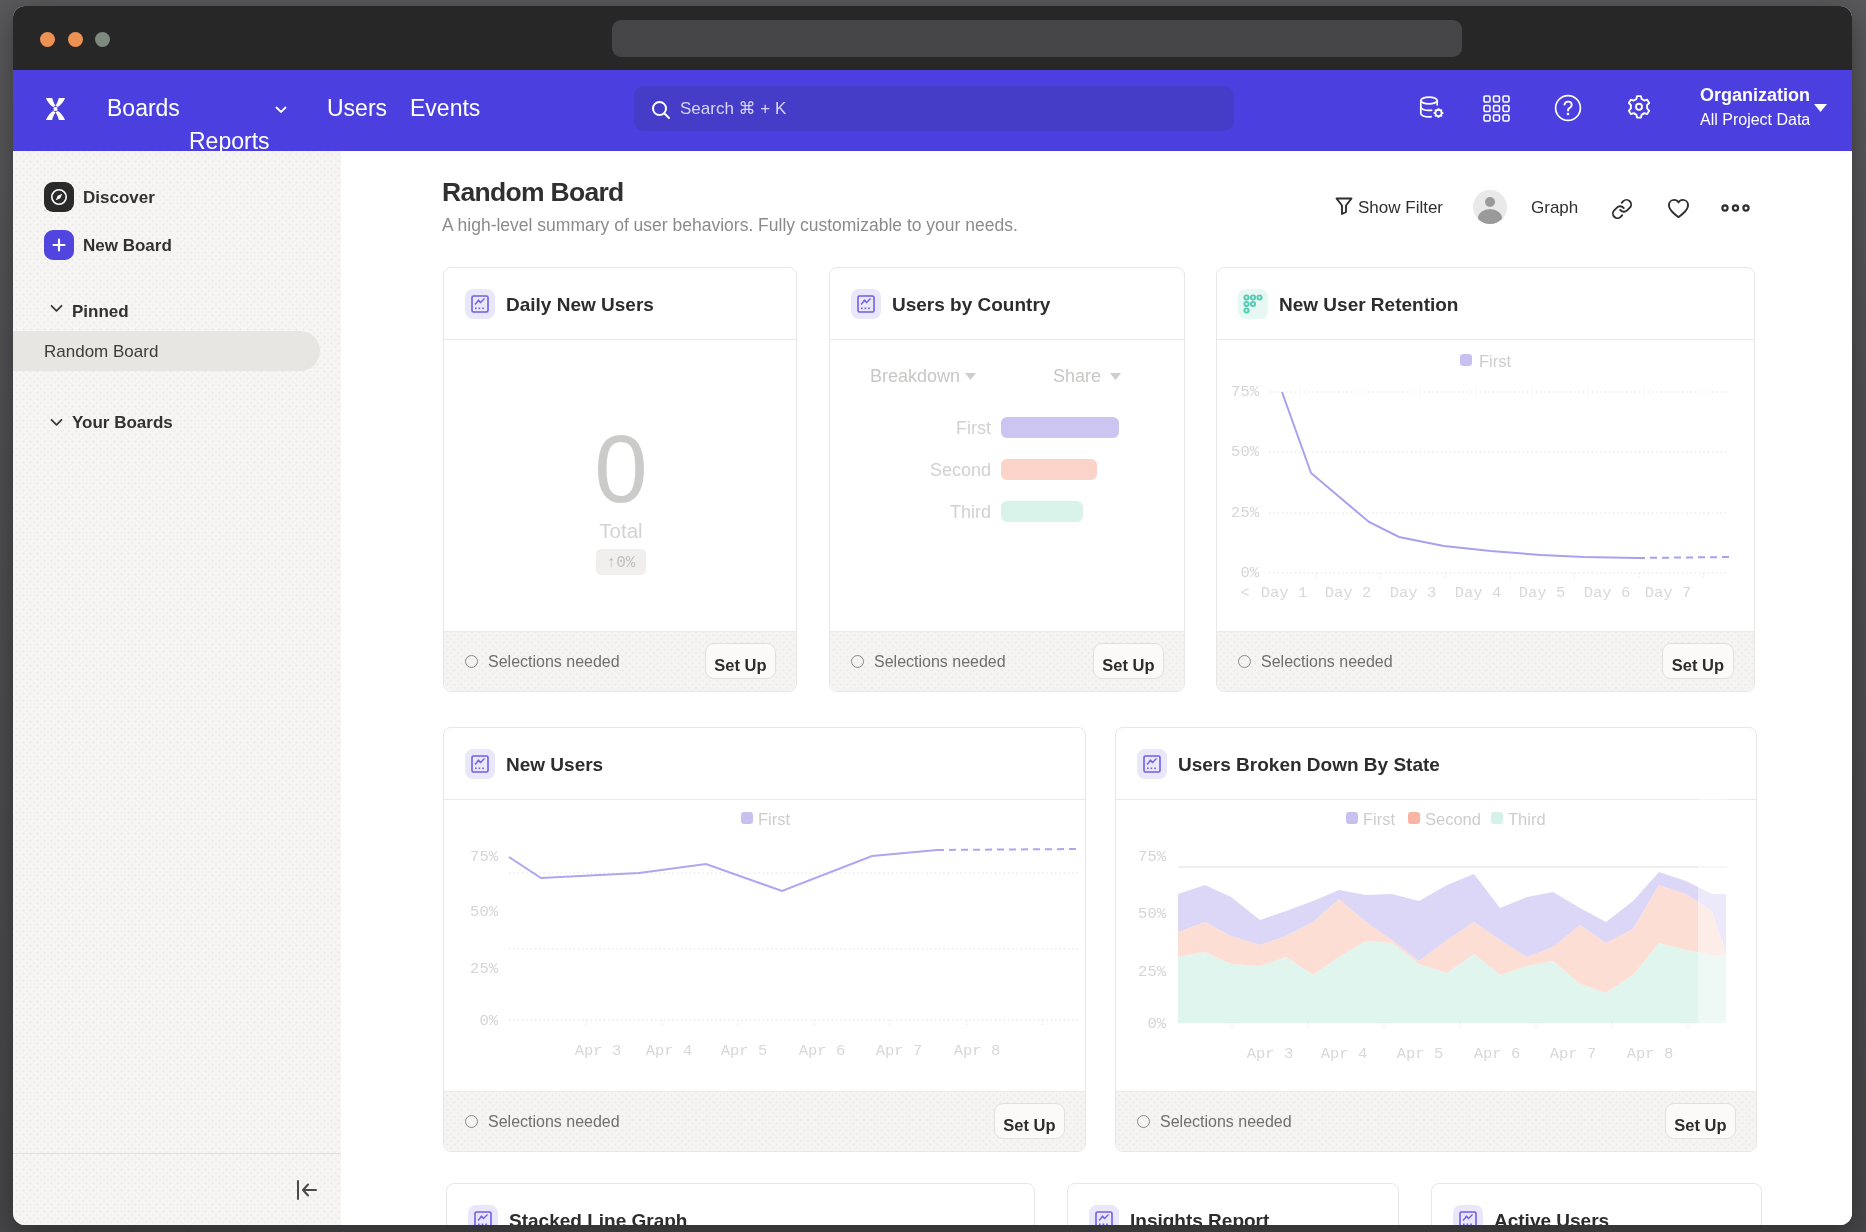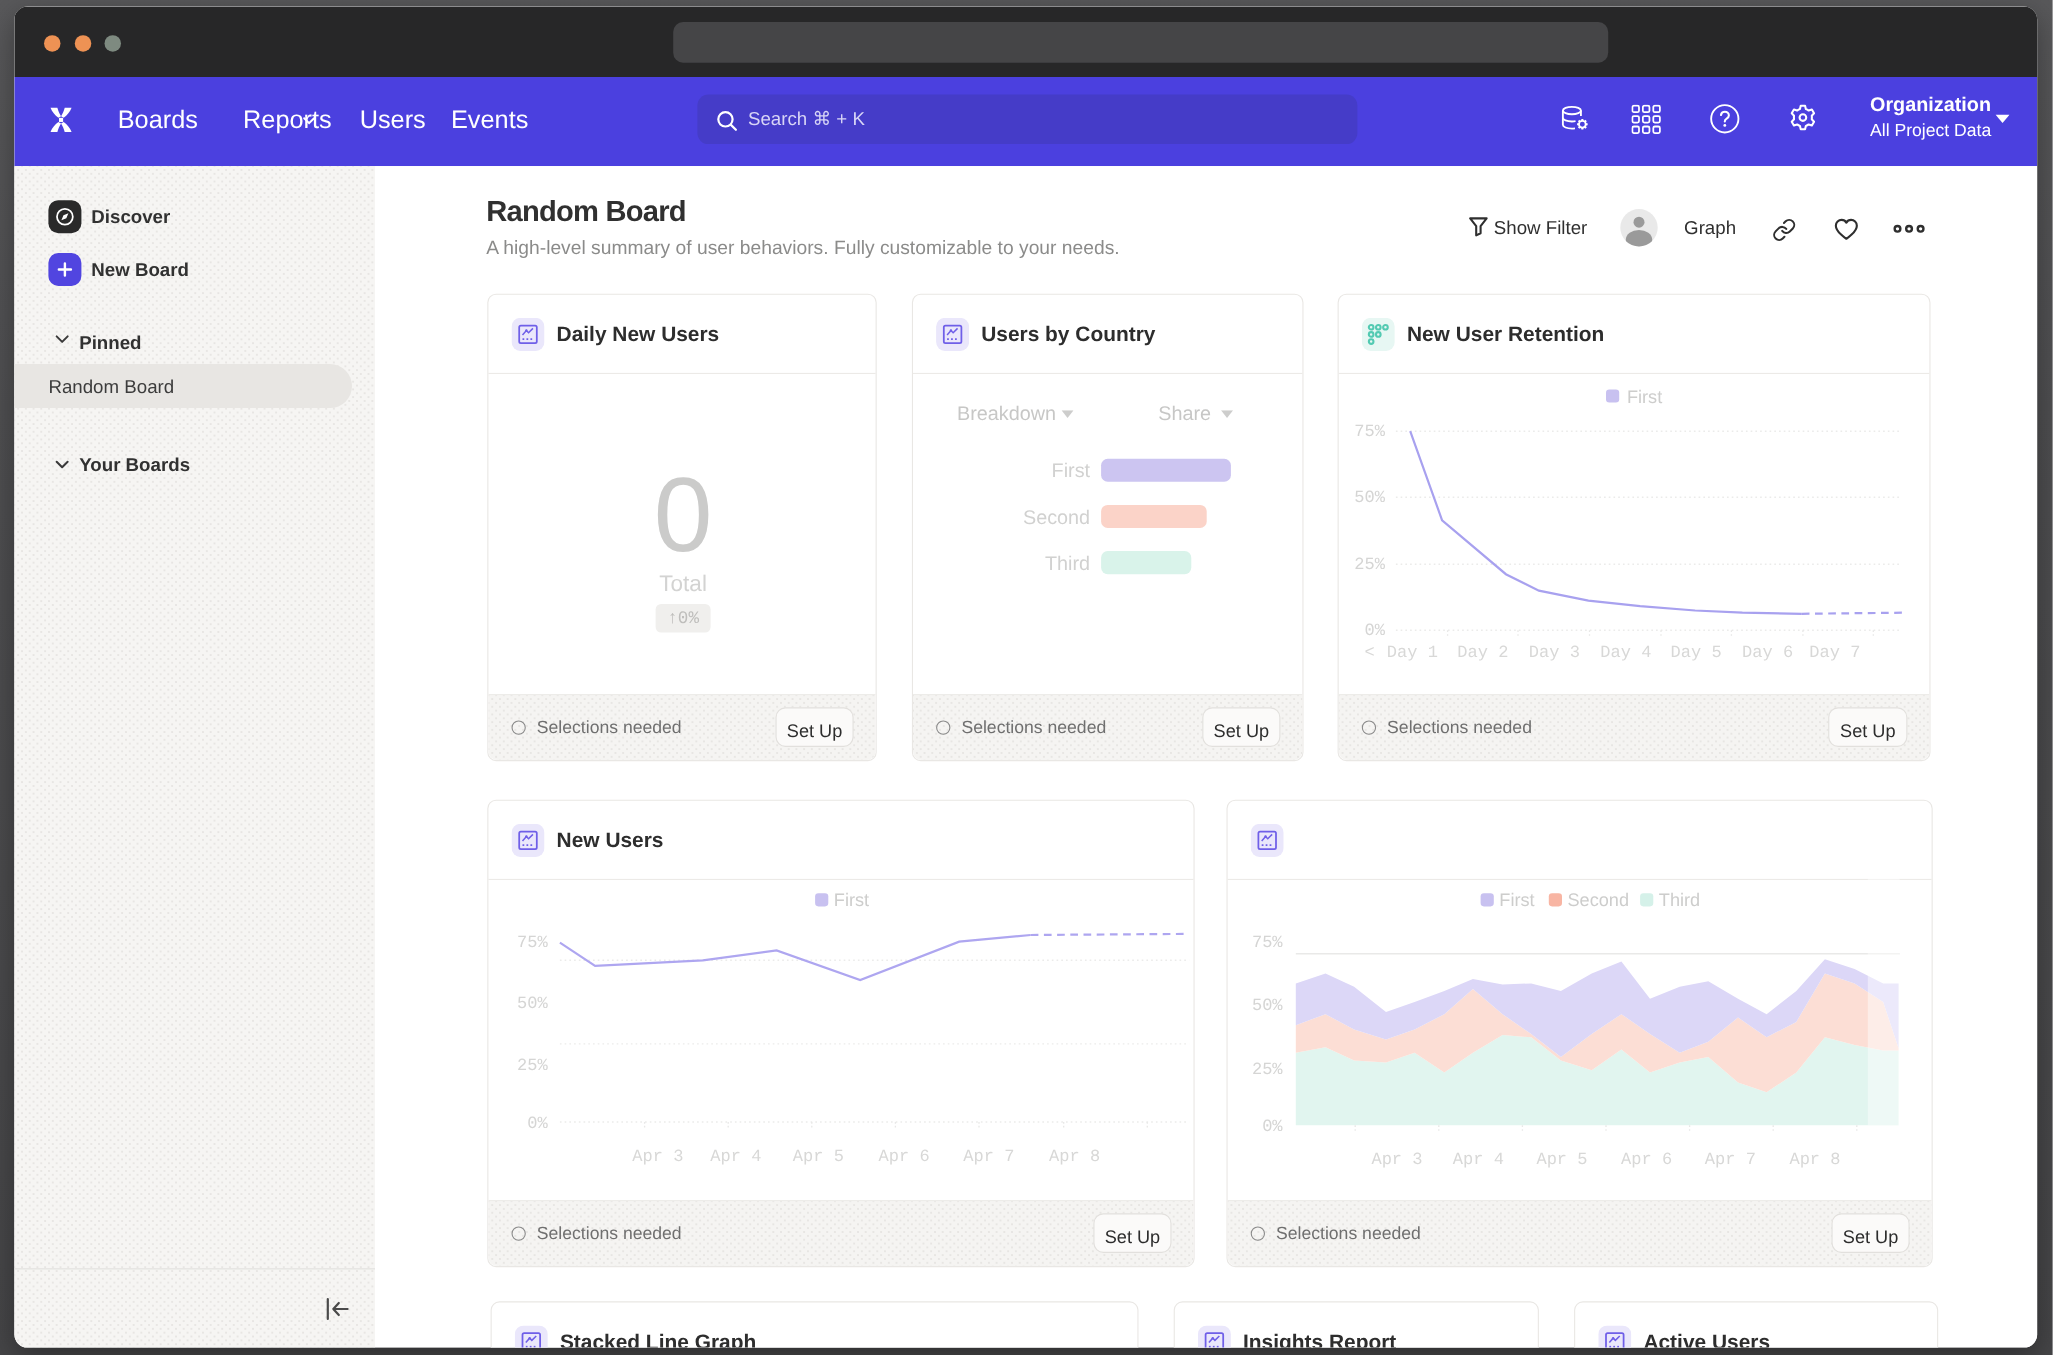--- a/index.html
+++ b/index.html
@@ -21,42 +21,42 @@
 .sbtext { position:absolute; font-size:17px; font-weight:bold; color:#313131; }
 .pill { position:absolute; left:0px; top:186px; width:307px; height:40px; background:#e8e6e3; border-radius:0 20px 20px 0; }
 .card { position:absolute; background:#fff; border:1px solid #e9e7e4; border-radius:8px; }
 .cardhead { position:absolute; left:0; top:0; right:0; height:72px; border-bottom:1px solid #eceae7; }
 .cardtitle { position:absolute; left:62px; top:0; height:72px; line-height:73px; font-size:19px; font-weight:bold; color:#2d2d2d; white-space:nowrap; }
 .cardfoot { position:absolute; left:0; bottom:0; right:0; height:60px; border-top:1px solid #eceae7;
   background-color:#f5f4f2; background-image:radial-gradient(rgba(60,50,40,0.075) 0.9px, transparent 1.05px), radial-gradient(rgba(60,50,40,0.075) 0.9px, transparent 1.05px); background-size:7px 7px; background-position:0 0, 3.5px 3.5px; border-radius:0 0 8px 8px; }
 .selneed { position:absolute; left:44px; top:0; height:60px; line-height:60px; font-size:16px; color:#6f6f6f; }
 .selcirc { position:absolute; left:21px; top:23px; width:13px; height:13px; border:1.5px solid #8a8a8a; border-radius:50%; }
 .setup { position:absolute; right:20px; top:11px; width:73px; height:36px; background:#fbfaf9; border:1px solid #e2e0dd; border-radius:9px;
-  text-align:center; line-height:42px; font-size:16.5px; font-weight:normal; color:#2d2d2d; }
+  text-align:center; line-height:42px; font-size:16.5px; font-weight:bold; color:#2d2d2d; }
 .mono { font-family:"Liberation Mono", monospace; }
 </style>
 </head>
 <body>
 <div id="win">
   <div id="titlebar">
     <div class="dot" style="left:27px;background:#ee9254;"></div>
     <div class="dot" style="left:55px;background:#ee9254;"></div>
     <div class="dot" style="left:82px;background:#7e8a80;"></div>
     <div id="urlbar"></div>
   </div>
   <div id="nav">
     <svg class="abs" style="left:30px;top:26px;" width="25" height="26" viewBox="0 0 24 24" fill="#fff">
       <rect x="10.2" y="10.2" width="3.6" height="3.6"></rect>
       <path d="M2.8,1.4 L8.8,1.4 C9.5,4.2 10.6,6.6 12.0,8.8 L9.7,10.1 C6.6,7.9 4.2,5.0 2.8,1.4 Z"></path>
       <path d="M21.2,1.4 L15.2,1.4 C14.5,4.2 13.4,6.6 12.0,8.8 L14.3,10.1 C17.4,7.9 19.8,5.0 21.2,1.4 Z"></path>
       <path d="M2.8,22.6 L8.8,22.6 C9.5,19.8 10.6,17.4 12.0,15.2 L9.7,13.9 C6.6,16.1 4.2,19.0 2.8,22.6 Z"></path>
       <path d="M21.2,22.6 L15.2,22.6 C14.5,19.8 13.4,17.4 12.0,15.2 L14.3,13.9 C17.4,16.1 19.8,19.0 21.2,22.6 Z"></path>
     </svg>
     <div class="navlink" style="left:94px;">Boards</div>
-    <div class="navlink" style="left:208px;">Reports</div>
+    <div class="navlink" style="left:176px;margin-top:33px;">Reports</div>
     <svg class="abs" style="left:262px;top:36px;" width="12" height="8" viewBox="0 0 12 8" fill="none" stroke="#fff" stroke-width="1.8" stroke-linecap="round">
         <path d="M1.5,1.5 L6,6 L10.5,1.5"></path>
       </svg>
     <div class="navlink" style="left:314px;">Users</div>
     <div class="navlink" style="left:397px;">Events</div>
     <div id="searchbox"></div>
     <svg class="abs" style="left:637px;top:29px;" width="22" height="22" viewBox="0 0 22 22" fill="none" stroke="#fff" stroke-width="2" stroke-linecap="round">
         <circle cx="9.5" cy="9.5" r="6.5"></circle>
         <path d="M14.5,14.5 L19,19"></path>
       </svg>
@@ -307,20 +307,21 @@
 <div class="cardhead"></div>
 <svg class="abs" style="left:21px;top:21px;" width="30" height="30" viewBox="0 0 30 30">
 <rect width="30" height="30" rx="8" fill="#eae7fb"></rect>
 <rect x="7" y="7" width="16" height="16" rx="1.5" fill="none" stroke="#6f5fe8" stroke-width="1.6"></rect>
 <path d="M10,15.5 L13.5,11.5 L15.5,13.5 L19.5,9.5" fill="none" stroke="#6f5fe8" stroke-width="1.4"></path>
 <circle cx="13.5" cy="11.5" r="1.1" fill="#6f5fe8"></circle>
 <rect x="10" y="18.5" width="1.6" height="1.6" fill="#6f5fe8"></rect>
           <rect x="13.6" y="18.5" width="1.6" height="1.6" fill="#6f5fe8"></rect>
           <rect x="17.2" y="18.5" width="1.6" height="1.6" fill="#6f5fe8"></rect>
 </svg>
+<div class="cardtitle">Users Broken Down By State</div>
 <svg class="abs" style="left:0;top:0;" width="642" height="425" viewBox="0 0 642 425">
 <line x1="62" y1="139" x2="611" y2="139" stroke="#e9e9e8" stroke-width="1.3"></line>
 <polygon points="62,229 89,224 115,236 144,238 170,229 197,247 223,229 250,213 276,215 303,236 331,245 358,226 384,247 411,238 437,233 464,256 490,265 517,247 543,215 570,222 596,227 610,227 610,295 62,295" fill="#e1f5ef"></polygon>
 <polygon points="62,204 89,194 115,208 144,217 170,208 197,194 223,171 250,194 276,212 303,233 331,212 358,194 384,212 411,229 437,219 464,197 490,215 517,201 543,157 570,166 596,183 610,225 610,227 596,227 570,222 543,215 517,247 490,265 464,256 437,233 411,238 384,247 358,226 331,245 303,236 276,215 250,213 223,229 197,247 170,229 144,238 115,236 89,224 62,229" fill="#fcded5"></polygon>
 <polygon points="62,166 89,157 115,169 144,192 170,183 197,173 223,162 250,167 276,166 303,173 331,157 358,146 384,180 411,169 437,164 464,180 490,194 517,173 543,144 570,153 596,166 610,166 610,225 596,183 570,166 543,157 517,201 490,215 464,197 437,219 411,229 384,212 358,194 331,212 303,233 276,212 250,194 223,171 197,194 170,208 144,217 115,208 89,194 62,204" fill="#dcd7f7"></polygon>
 <rect x="582" y="0" width="29" height="295" fill="rgba(255,255,255,0.45)"></rect>
 <line x1="116" y1="295" x2="116" y2="302" stroke="#e8e8e7" stroke-width="1.2" stroke-dasharray="1.5 2"></line>
           <line x1="192" y1="295" x2="192" y2="302" stroke="#e8e8e7" stroke-width="1.2" stroke-dasharray="1.5 2"></line>
           <line x1="268" y1="295" x2="268" y2="302" stroke="#e8e8e7" stroke-width="1.2" stroke-dasharray="1.5 2"></line>
           <line x1="344" y1="295" x2="344" y2="302" stroke="#e8e8e7" stroke-width="1.2" stroke-dasharray="1.5 2"></line>

